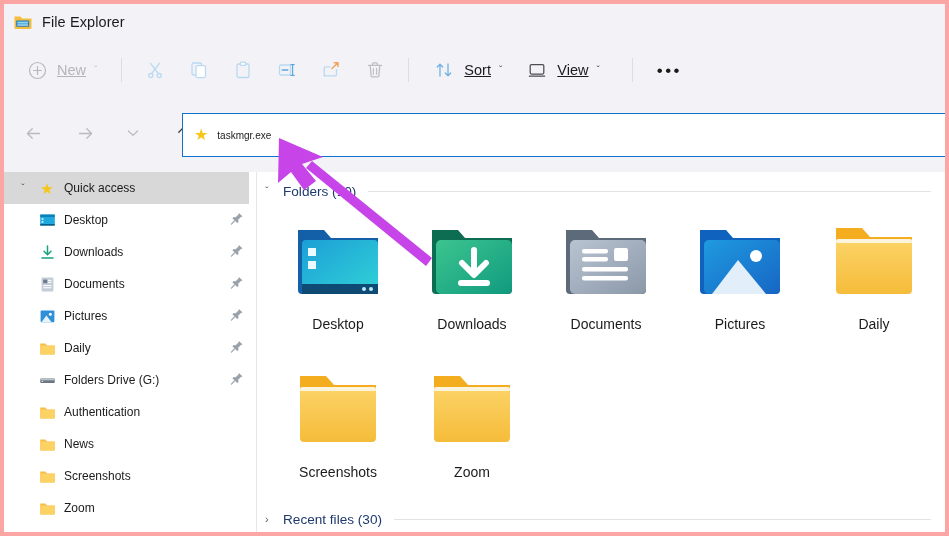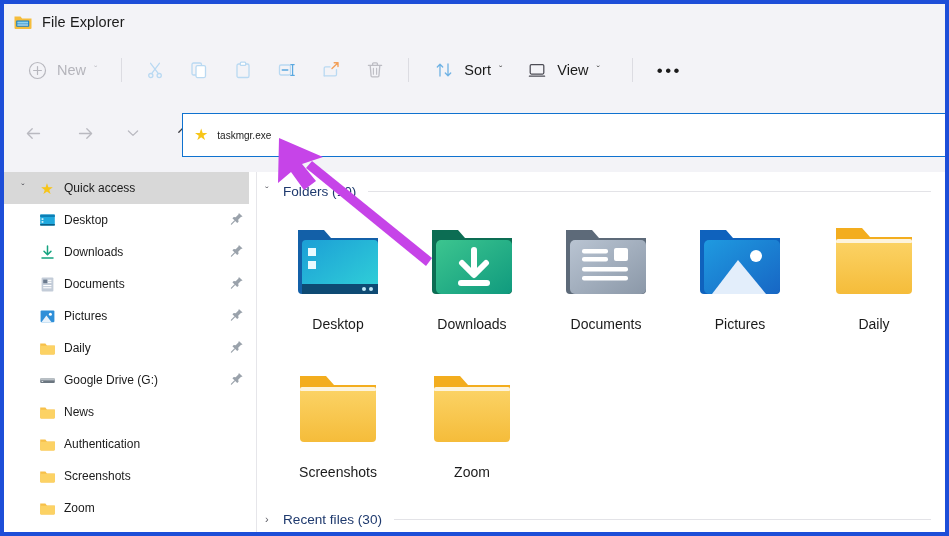--- a/index.html
+++ b/index.html
@@ -4,21 +4,21 @@
 <style>
   * { box-sizing: border-box; margin: 0; padding: 0; }
   html, body {
     width: 949px; height: 536px;
     font-family: "Liberation Sans", sans-serif;
     overflow: hidden; background: #ffffff;
   }
   #frame {
     position: relative;
     width: 949px; height: 536px;
-    border: 4px solid #1d4ed8;
+    border: 4px solid #fca5a5;
     background: #ffffff;
   }
   #inner {
     position: absolute;
     left: 0; top: 0; right: 0; bottom: 0;
     background: #f3f3f7;
     overflow: hidden;
   }
 
   
@@ -35,21 +35,21 @@
   
   .cmdbar {
     position: absolute; left: 0; top: 36px; width: 941px; height: 60px;
     display: flex; align-items: center; padding-left: 22px;
   }
   .cbtn {
     display: flex; align-items: center; height: 34px;
     color: #b4b4bb; font-size: 14.5px; flex: 0 0 auto;
   }
   .cbtn.enabled { color: #1b1b1b; align-items: center; }
-  .cbtn .lbl { margin-left: 9px; }
+  .cbtn .lbl { margin-left: 9px; text-decoration: underline; }
   .cbtn .chev { margin-left: 8px; font-size: 10px; opacity: .85; }
   .icoslot { width: 22px; height: 22px; display: flex; align-items: center; justify-content: center; }
   .sep {
     width: 1px; height: 24px; background: #dcdce2; flex: 0 0 auto;
   }
   .dots { font-size: 17px; color: #1b1b1b; letter-spacing: 2.4px; line-height: 1; }
 
   
   .addrrow {
     position: absolute; left: 0; top: 96px; width: 941px; height: 66px;
@@ -358,43 +358,43 @@
               </svg></span>
           </div>
           <div class="srow indent">
             <span class="sico">
               <svg width="17" height="17" viewBox="0 0 17 17">
                 <rect x="1.2" y="6.4" width="14.6" height="4.6" rx="1" fill="#6b7680"></rect>
                 <rect x="1.2" y="6.4" width="14.6" height="2" fill="#b9c0c6"></rect>
                 <rect x="2.6" y="9" width="1.6" height="1" fill="#d8dde1"></rect>
               </svg>
             </span>
-            <span class="slbl">Google Drive (G:)</span>
+            <span class="slbl">Folders Drive (G:)</span>
             <span class="pin"><svg width="14" height="14" viewBox="0 0 14 14">
                 <path d="M8.9 1.4 L12.6 5.1 L10.9 5.6 L8.2 8.3 L8.6 10.2 L7.2 11.6 L2.4 6.8 L3.8 5.4 L5.7 5.8 L8.4 3.1 Z" fill="#9aa2ab"></path>
                 <path d="M4.6 9.4 L1.4 12.6" stroke="#9aa2ab" stroke-width="1.2" stroke-linecap="round"></path>
               </svg></span>
           </div>
           <div class="srow indent">
             <span class="sico">
               <svg width="17" height="17" viewBox="0 0 17 17">
                 <path d="M1.2 3.6 h5.2 l1.5 1.8 h7.9 v8.2 a.8 .8 0 0 1 -.8 .8 h-13 a.8 .8 0 0 1 -.8 -.8 z" fill="#f7c04a"></path>
                 <path d="M1.2 5.8 h14.6 v8 a.8 .8 0 0 1 -.8 .8 h-13 a.8 .8 0 0 1 -.8 -.8 z" fill="#fcd264"></path>
               </svg>
             </span>
-            <span class="slbl">News</span>
+            <span class="slbl">Authentication</span>
           </div>
           <div class="srow indent">
             <span class="sico">
               <svg width="17" height="17" viewBox="0 0 17 17">
                 <path d="M1.2 3.6 h5.2 l1.5 1.8 h7.9 v8.2 a.8 .8 0 0 1 -.8 .8 h-13 a.8 .8 0 0 1 -.8 -.8 z" fill="#f7c04a"></path>
                 <path d="M1.2 5.8 h14.6 v8 a.8 .8 0 0 1 -.8 .8 h-13 a.8 .8 0 0 1 -.8 -.8 z" fill="#fcd264"></path>
               </svg>
             </span>
-            <span class="slbl">Authentication</span>
+            <span class="slbl">News</span>
           </div>
           <div class="srow indent">
             <span class="sico">
               <svg width="17" height="17" viewBox="0 0 17 17">
                 <path d="M1.2 3.6 h5.2 l1.5 1.8 h7.9 v8.2 a.8 .8 0 0 1 -.8 .8 h-13 a.8 .8 0 0 1 -.8 -.8 z" fill="#f7c04a"></path>
                 <path d="M1.2 5.8 h14.6 v8 a.8 .8 0 0 1 -.8 .8 h-13 a.8 .8 0 0 1 -.8 -.8 z" fill="#fcd264"></path>
               </svg>
             </span>
             <span class="slbl">Screenshots</span>
           </div>

